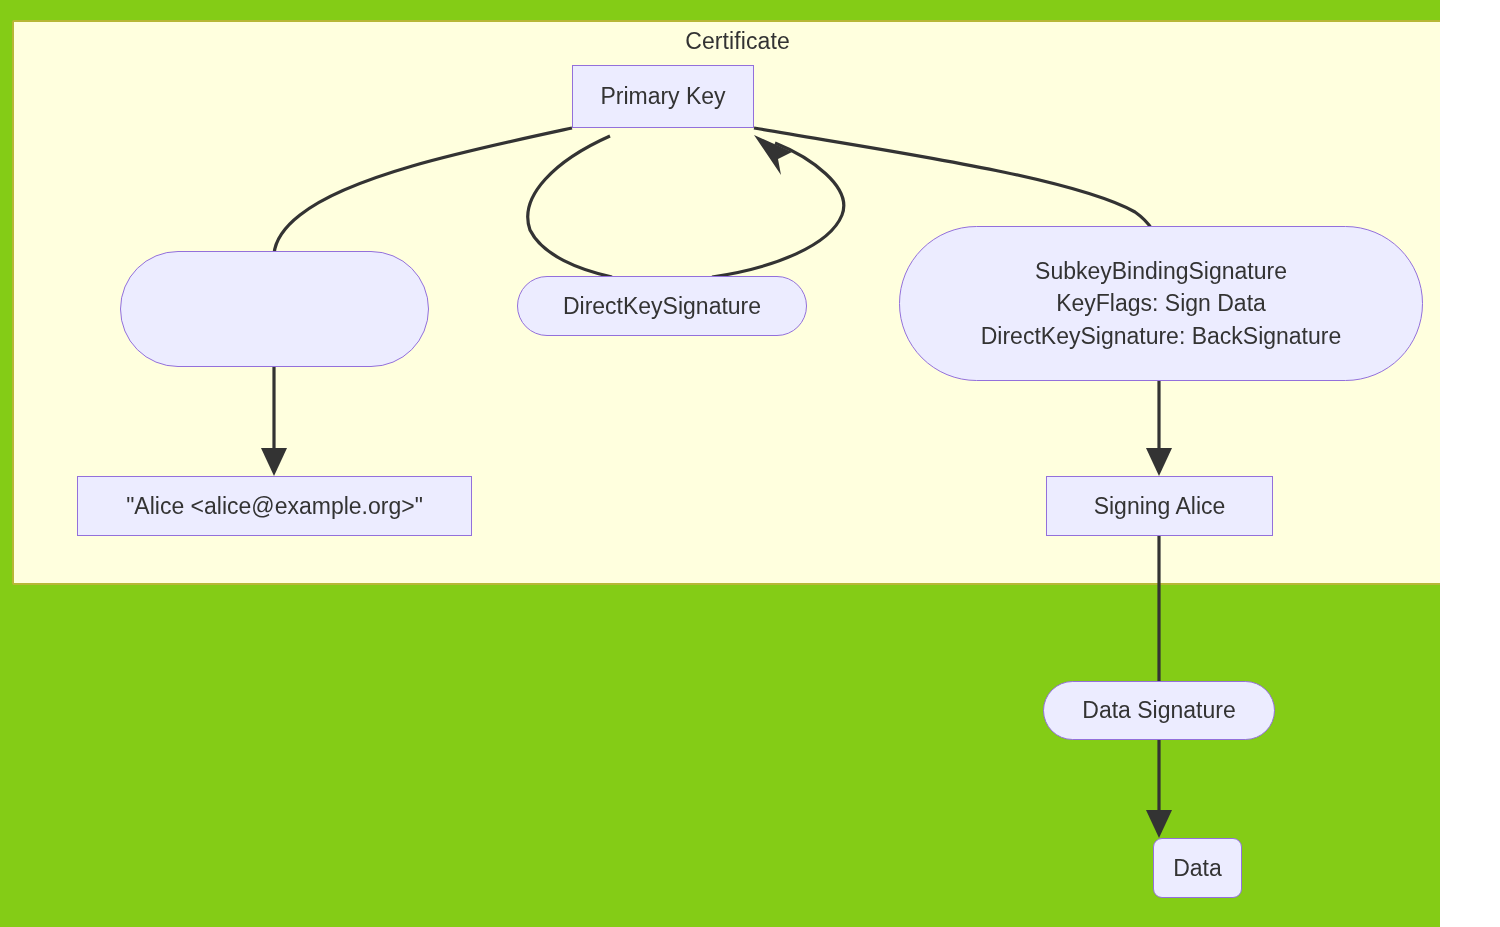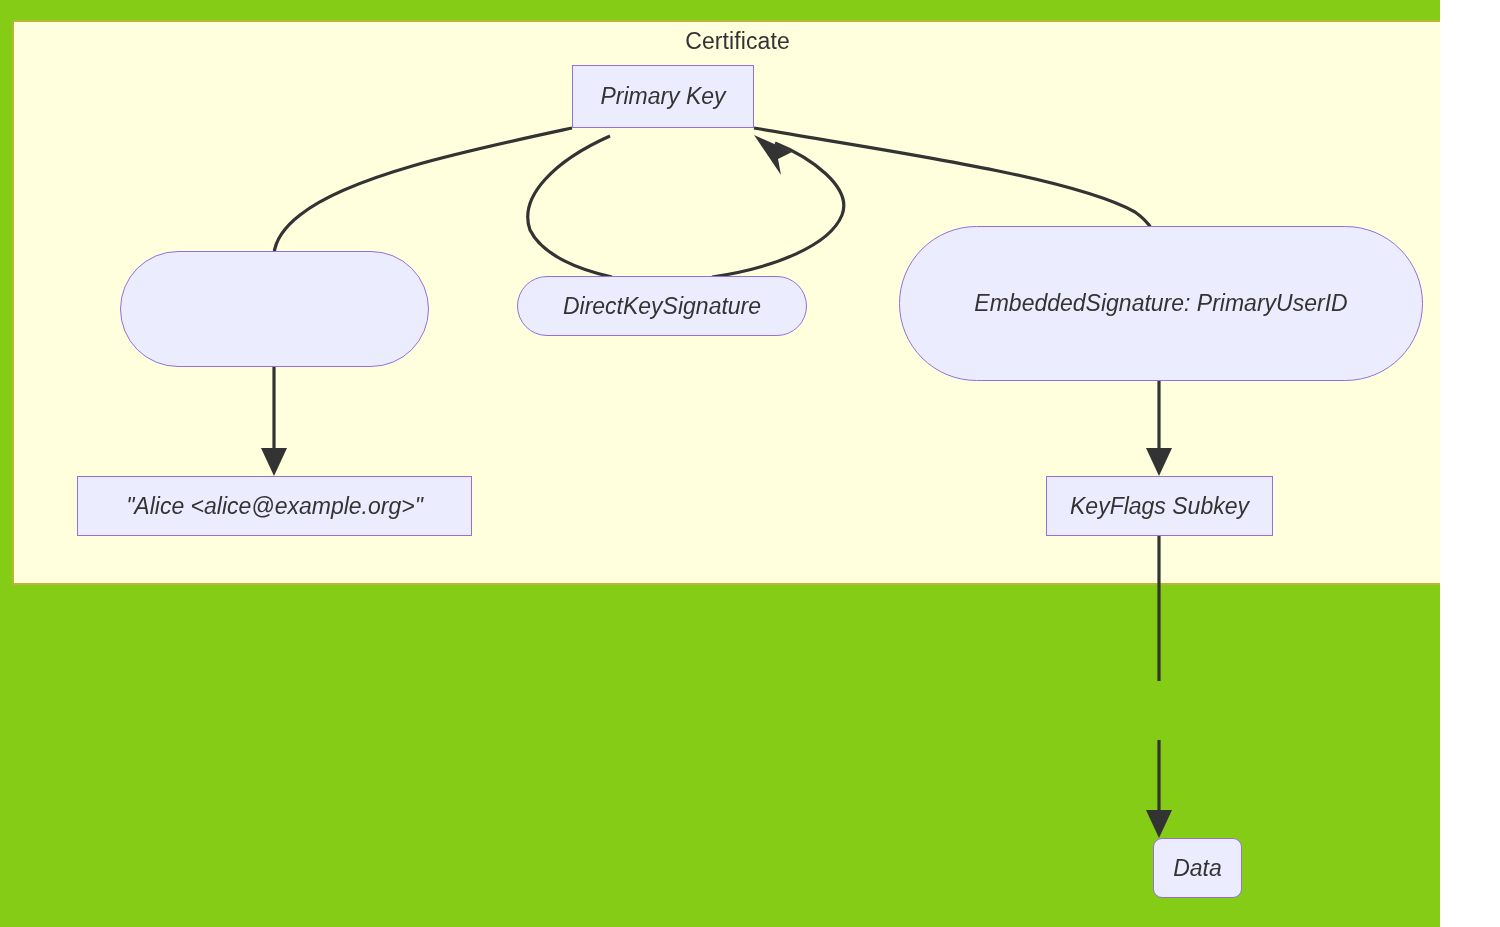--- a/index.html
+++ b/index.html
@@ -64,21 +64,20 @@
     border: 1.7px solid #9370db;
     color: #333333;
     display: flex;
     flex-direction: column;
     align-items: center;
     justify-content: center;
     text-align: center;
     font-size: 23px;
     line-height: 1.42;
     white-space: nowrap;
-    font-style: italic;
   }
   .node.rect      { border-radius: 0px; }
   .node.rounded   { border-radius: 9px; }
   .node.stadium   { border-radius: 999px; }
 
   .node-line { display: block; }
 </style>
 </head>
 <body>
 
@@ -115,29 +114,34 @@
   </div>
 
   <div class="node stadium" style="left:120px; top:251px; width:309px; height:116px;">
   </div>
 
   <div class="node stadium" style="left:517px; top:276px; width:290px; height:60px;justify-content:center;">
     <span class="node-line">DirectKeySignature</span>
   </div>
 
   <div class="node stadium" style="left:899px; top:226px; width:524px; height:155px;">
-    <span class="node-line">EmbeddedSignature: PrimaryUserID</span>
+    <span class="node-line">SubkeyBindingSignature</span>
+    <span class="node-line">KeyFlags: Sign Data</span>
+    <span class="node-line">DirectKeySignature: BackSignature</span>
   </div>
 
   <div class="node rect" style="left:77px; top:476px; width:395px; height:60px;">
     <span class="node-line">"Alice &lt;alice@example.org&gt;"</span>
   </div>
 
   <div class="node rect" style="left:1046px; top:476px; width:227px; height:60px;">
-    <span class="node-line">KeyFlags Subkey</span>
+    <span class="node-line">Signing Alice</span>
   </div>
 
+  <div class="node stadium" style="left:1043px; top:681px; width:232px; height:59px;">
+    <span class="node-line">Data Signature</span>
+  </div>
 
   <div class="node rounded" style="left:1115px; top:838px; width:89px; height:60px;margin-left:38px;">
     <span class="node-line">Data</span>
   </div>
 
 </div>
 
 </body></html>

